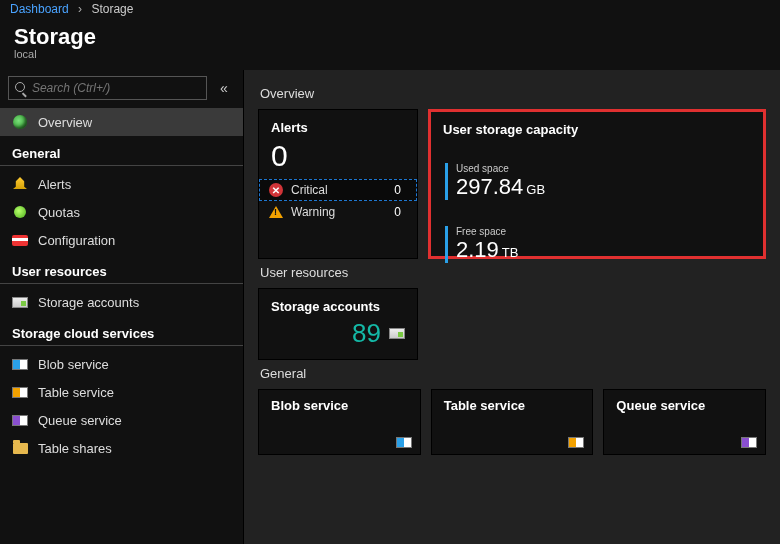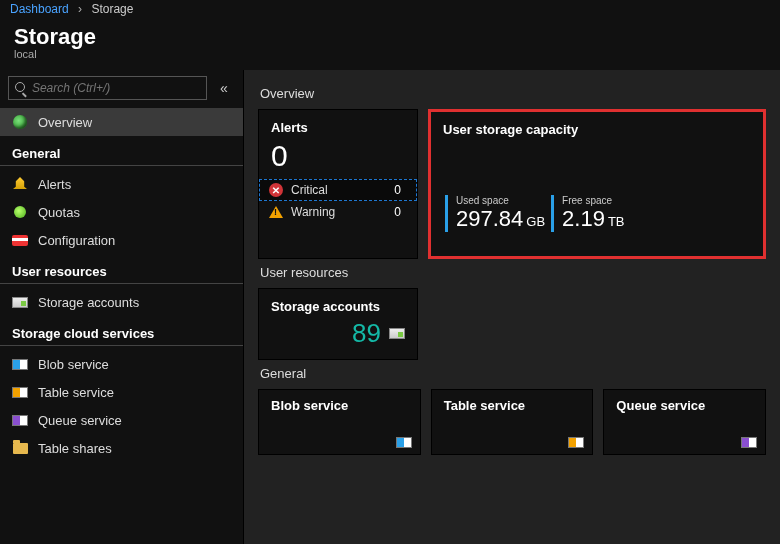--- a/index.html
+++ b/index.html
@@ -58,21 +58,21 @@
       background: conic-gradient(#2aa0e8 43deg 86deg, transparent 86deg 403deg);
       -webkit-mask: radial-gradient(circle at center, transparent 24px, #000 24px);
               mask: radial-gradient(circle at center, transparent 24px, #000 24px);
       overflow:hidden; }
   .donut-hatch::before { content:""; position:absolute; inset:0;
       background-image: linear-gradient(45deg, rgba(255,255,255,.55) 0 1px, transparent 1px 8px),
                         linear-gradient(-45deg, rgba(255,255,255,.55) 0 1px, transparent 1px 8px);
       background-size: 8px 8px; }
   .donutlabel { position:absolute; right:-8px; top:38px; font-size:10px; color:#ddd; }
   .donutlabel b { font-size:13px; color:#fff; font-weight:700; margin-right:1px; }
-  .stats { display:flex; flex-direction:row; gap:6px; }
+  .stats { display:flex; flex-direction:column; gap:26px; }
   .stat { border-left: 3px solid #2aa0e8; padding-left: 8px; }
   .stat .lab { font-size: 10px; color: #ccc; }
   .stat .val { color:#fff; }
   .stat .val .n { font-size: 22px; font-weight:400; }
   .stat .val .u { font-size: 13px; margin-left:3px; }
 
   
   .sa { width:160px; height:72px; }
   .sa .row2 { display:flex; align-items:center; justify-content:flex-end; gap:8px; padding: 0 12px 8px 12px; }
   .sa .big { font-size:26px; color:#14b8a6; }

